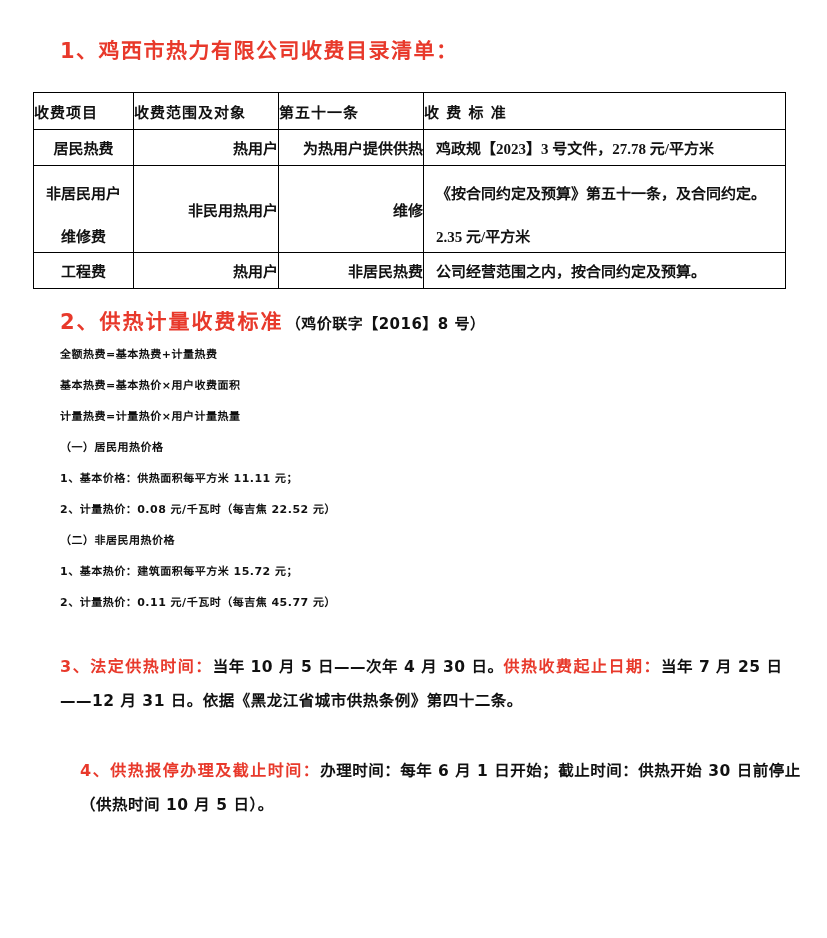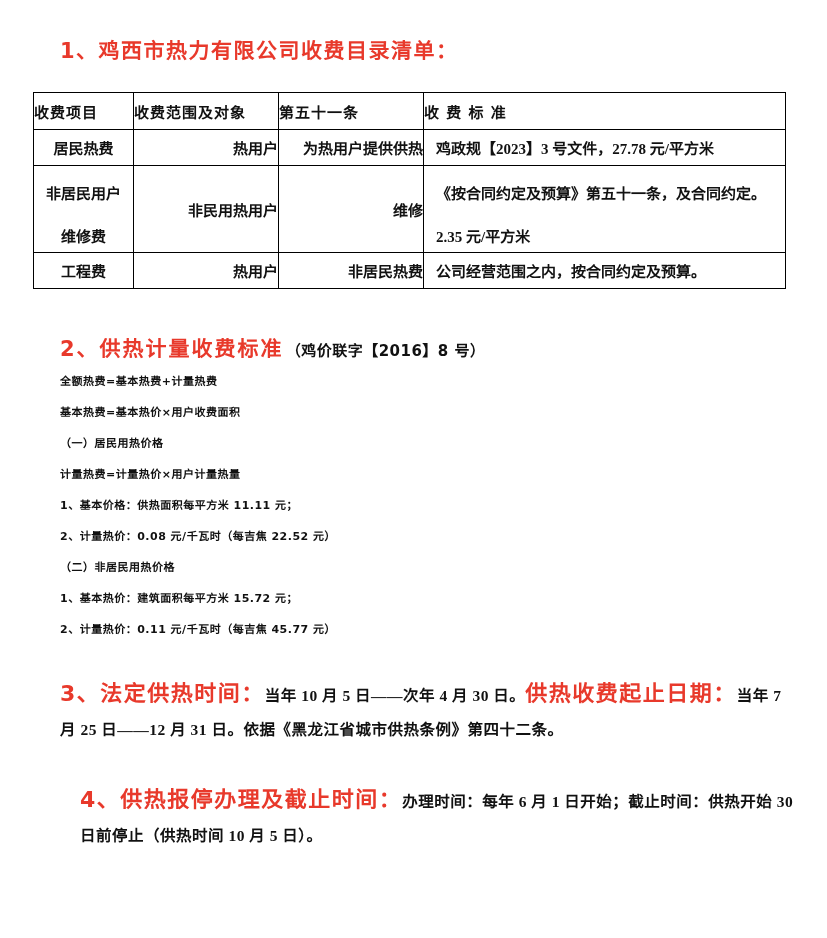--- a/index.html
+++ b/index.html
@@ -42,30 +42,30 @@
   }
   .fee-table th{height:36px;text-align:left;letter-spacing:1px;}
   .fee-table td{height:35px;font-family:Liberation Serif, serif;}
   .fee-table tr.row-tall td{height:72px;}
   td.c-item{text-align:center;}
   td.c-scope,td.c-service{text-align:right;padding-left:10px;}
   td.c-standard{text-align:left;padding-left:12px;padding-right:6px;}
   .cell-line{line-height:30px;margin-top:13px;}
 
   
-  .sec2{margin:45px 0 0 27px;}
+  .sec2{margin:18px 0 0 27px;}
   .sec2-heading{font-size:21px;line-height:30px;color:var(--red);letter-spacing:2px;}
   .sec2-heading .note{color:var(--ink);font-size:15px;letter-spacing:0.5px;margin-left:2px;}
   .sec2 .line{font-size:11px;line-height:31px;letter-spacing:0.5px;color:var(--ink);}
 
   
   .para{margin:32px 0 0 27px;width:727px;font-size:15.5px;line-height:34px;letter-spacing:0.5px;}
   .para.sec4{margin-top:36px;margin-left:47px;}
-  .run-red{color:var(--red);font-size:22px;letter-spacing:1.5px;}
-  .run-black{color:var(--ink);font-size:15.5px;font-family:Liberation Serif, serif;}
+  .run-red{color:var(--red);font-size:16px;letter-spacing:1.5px;}
+  .run-black{color:var(--ink);font-size:15.5px;}
 </style>
 </head>
 <body>
 
 <div class="page">
 
   <h1 class="title1">1、鸡西市热力有限公司收费目录清单：</h1>
 
   <table class="fee-table">
     <colgroup>
@@ -109,22 +109,22 @@
       </tr>
     </tbody>
   </table>
 
   <div class="sec2">
     <div class="sec2-heading">
       <span>2、供热计量收费标准</span><span class="note">（鸡价联字【2016】8 号）</span>
     </div>
     <div class="line">全额热费=基本热费+计量热费</div>
     <div class="line">基本热费=基本热价×用户收费面积</div>
+    <div class="line">计量热费=计量热价×用户计量热量</div>
     <div class="line">（一）居民用热价格</div>
-    <div class="line">计量热费=计量热价×用户计量热量</div>
     <div class="line">1、基本价格：供热面积每平方米 11.11 元；</div>
     <div class="line">2、计量热价：0.08 元/千瓦时（每吉焦 22.52 元）</div>
     <div class="line">（二）非居民用热价格</div>
     <div class="line">1、基本热价：建筑面积每平方米 15.72 元；</div>
     <div class="line">2、计量热价：0.11 元/千瓦时（每吉焦 45.77 元）</div>
   </div>
 
   <p class="para sec3">
     <span class="run-red">3、法定供热时间：</span><span class="run-black">当年 10 月 5 日——次年 4 月 30 日。</span><span class="run-red">供热收费起止日期：</span><span class="run-black">当年 7 月 25 日——12 月 31 日。依据《黑龙江省城市供热条例》第四十二条。</span>
   </p>

